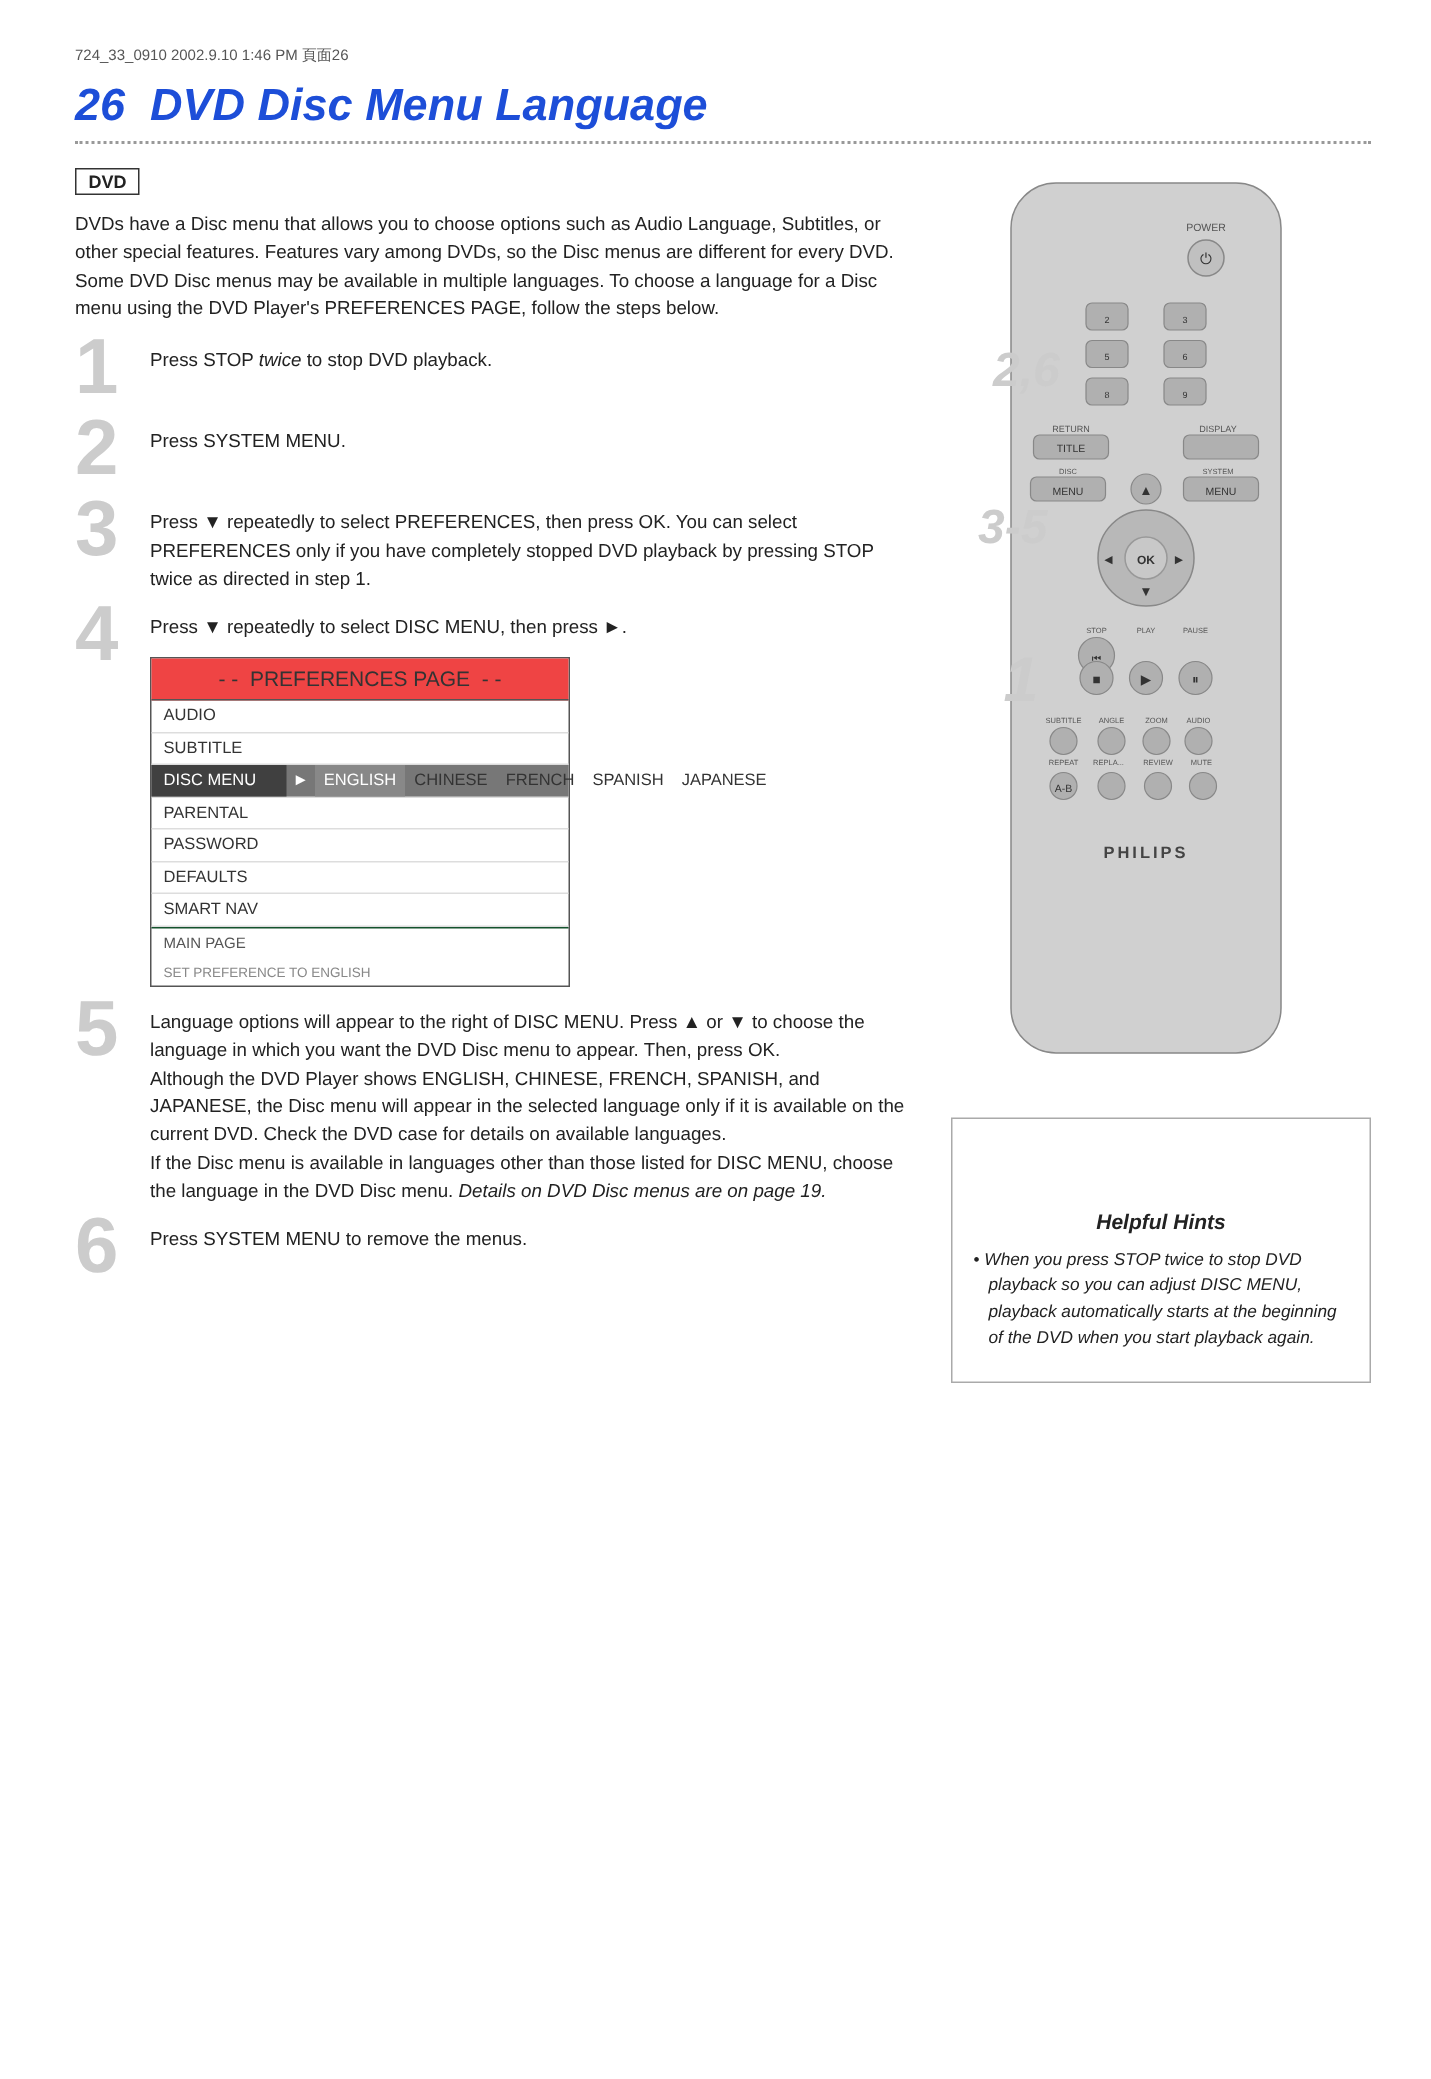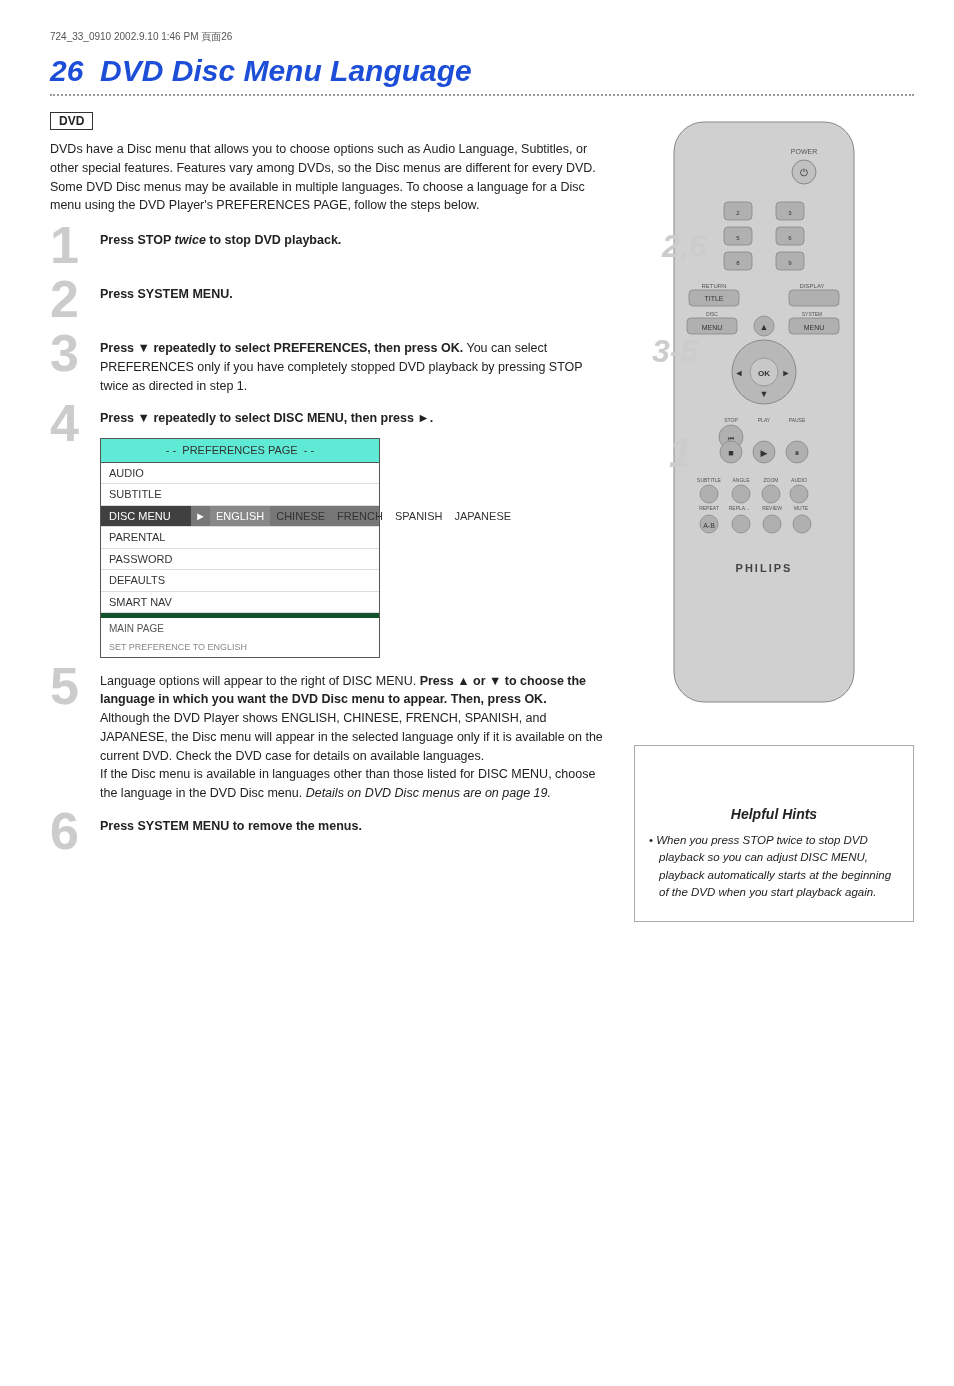--- a/index.html
+++ b/index.html
@@ -87,43 +87,43 @@
     }
 
     .step-content {
       flex: 1;
       font-size: 12.5px;
       line-height: 1.5;
       padding-top: 4px;
     }
 
     .step-content b {
-      font-weight: bold;
+      font-weight: normal;
     }
 
     .step-content em {
       font-style: italic;
     }
 
     
     .prefs-screenshot {
       border: 1px solid #555;
       font-size: 11px;
       margin-top: 8px;
       width: 280px;
       background: #fff;
     }
 
     .prefs-title-bar {
       text-align: center;
-      font-size: 11px;
+      font-size: 14px;
       padding: 3px;
       border-bottom: 1px solid #555;
       color: #333;
-      background: #5eead4;
+      background: #ef4444;
     }
 
     .prefs-row {
       display: flex;
       border-bottom: 1px solid #ddd;
     }
 
     .prefs-label {
       padding: 2px 8px;
       min-width: 90px;
@@ -150,21 +150,21 @@
     .prefs-arrow {
       color: #333;
       padding: 2px 2px;
       font-size: 11px;
     }
 
     .prefs-bottom {
       padding: 3px 8px;
       font-size: 10px;
       color: #555;
-      border-top: 5px solid #14532d;
+      border-top: 1px solid #14532d;
     }
 
     .prefs-bottom-row {
       padding: 2px 8px;
       font-size: 10px;
       color: #555;
     }
 
     
     .remote-container {

